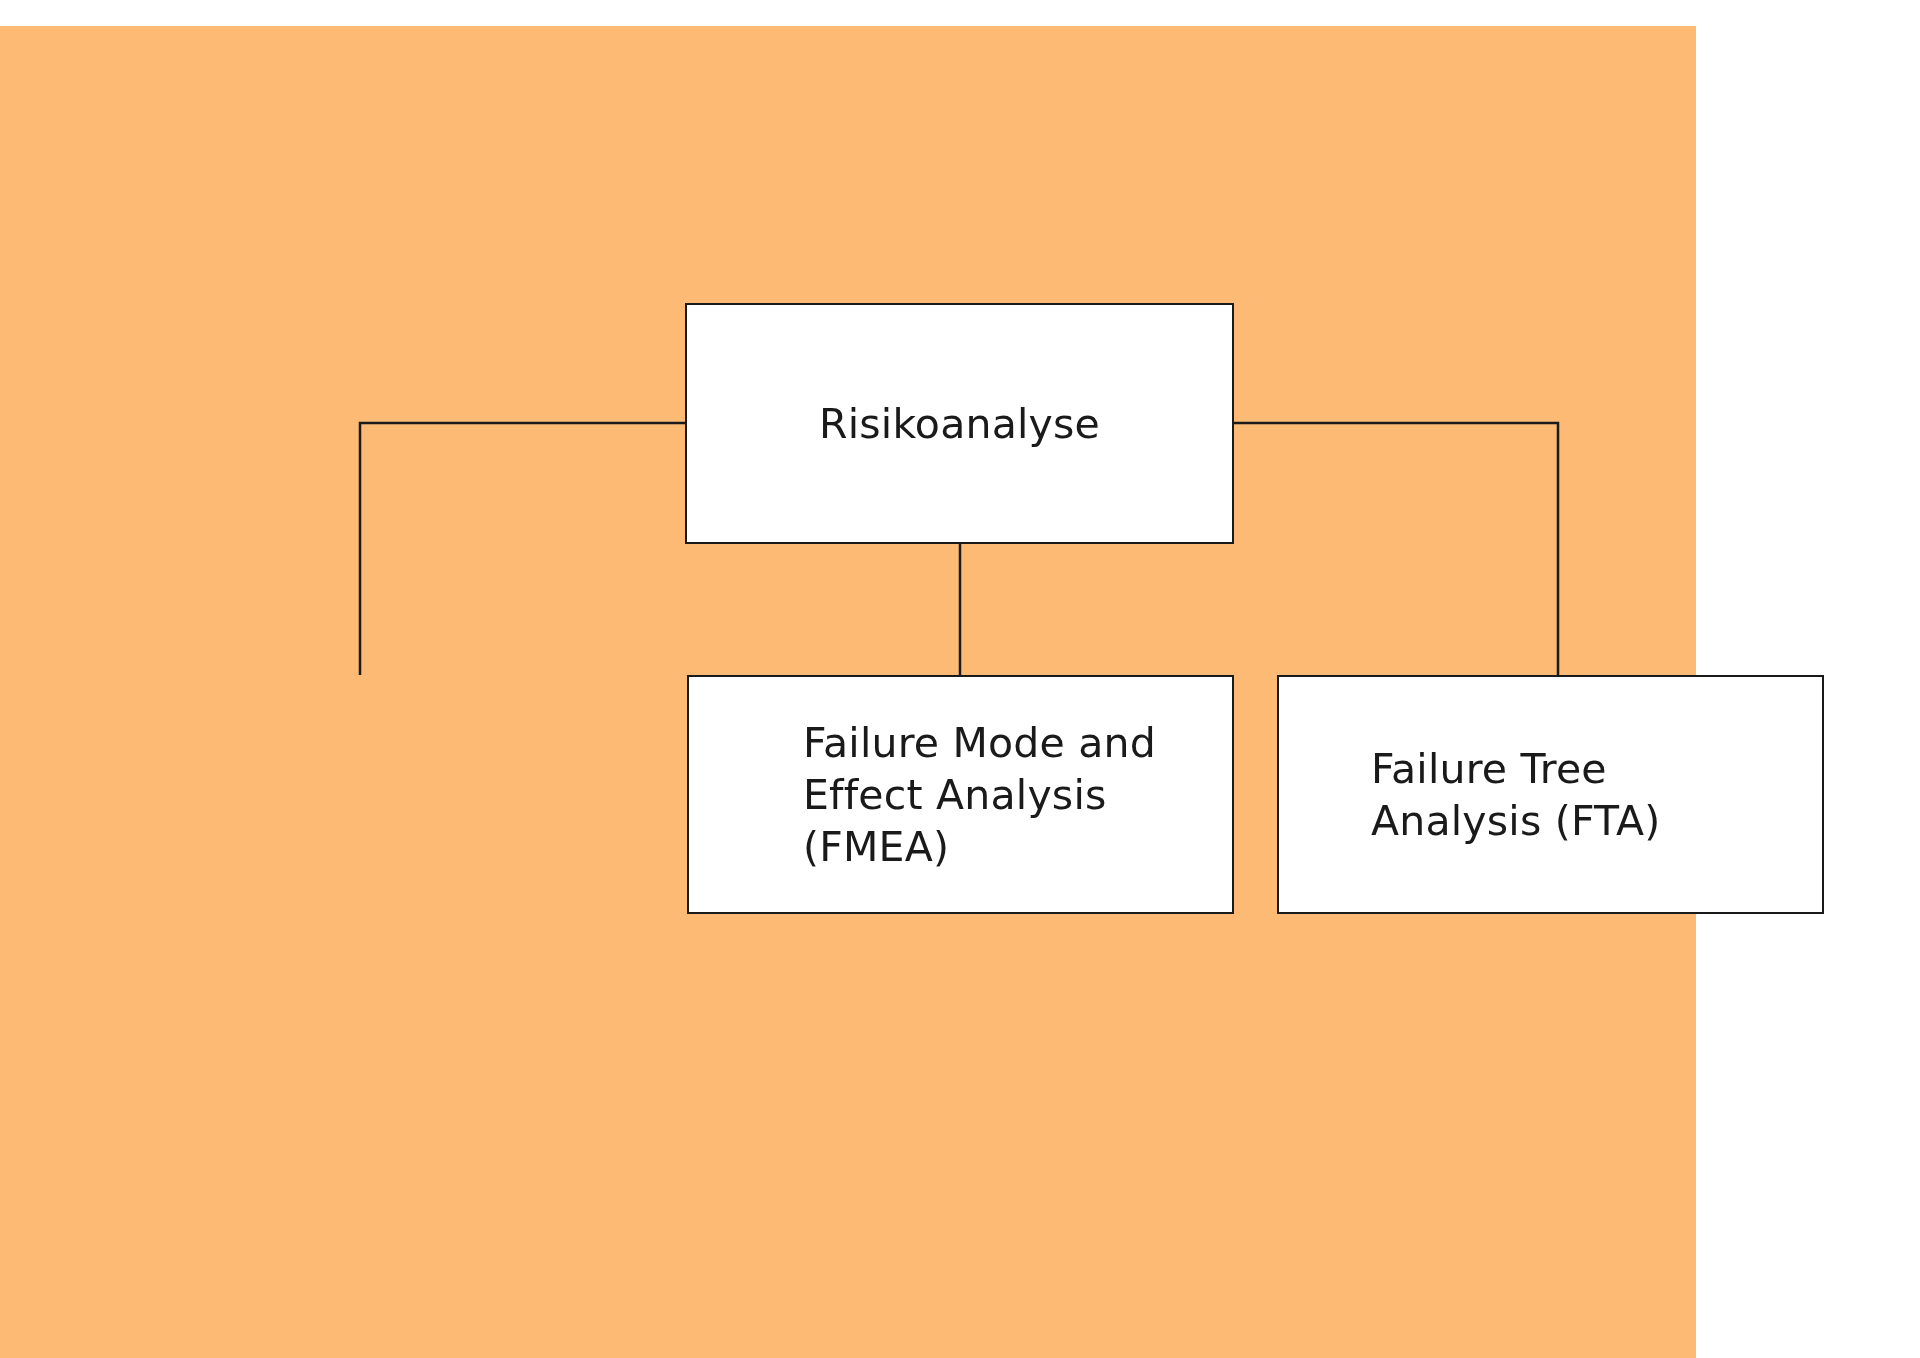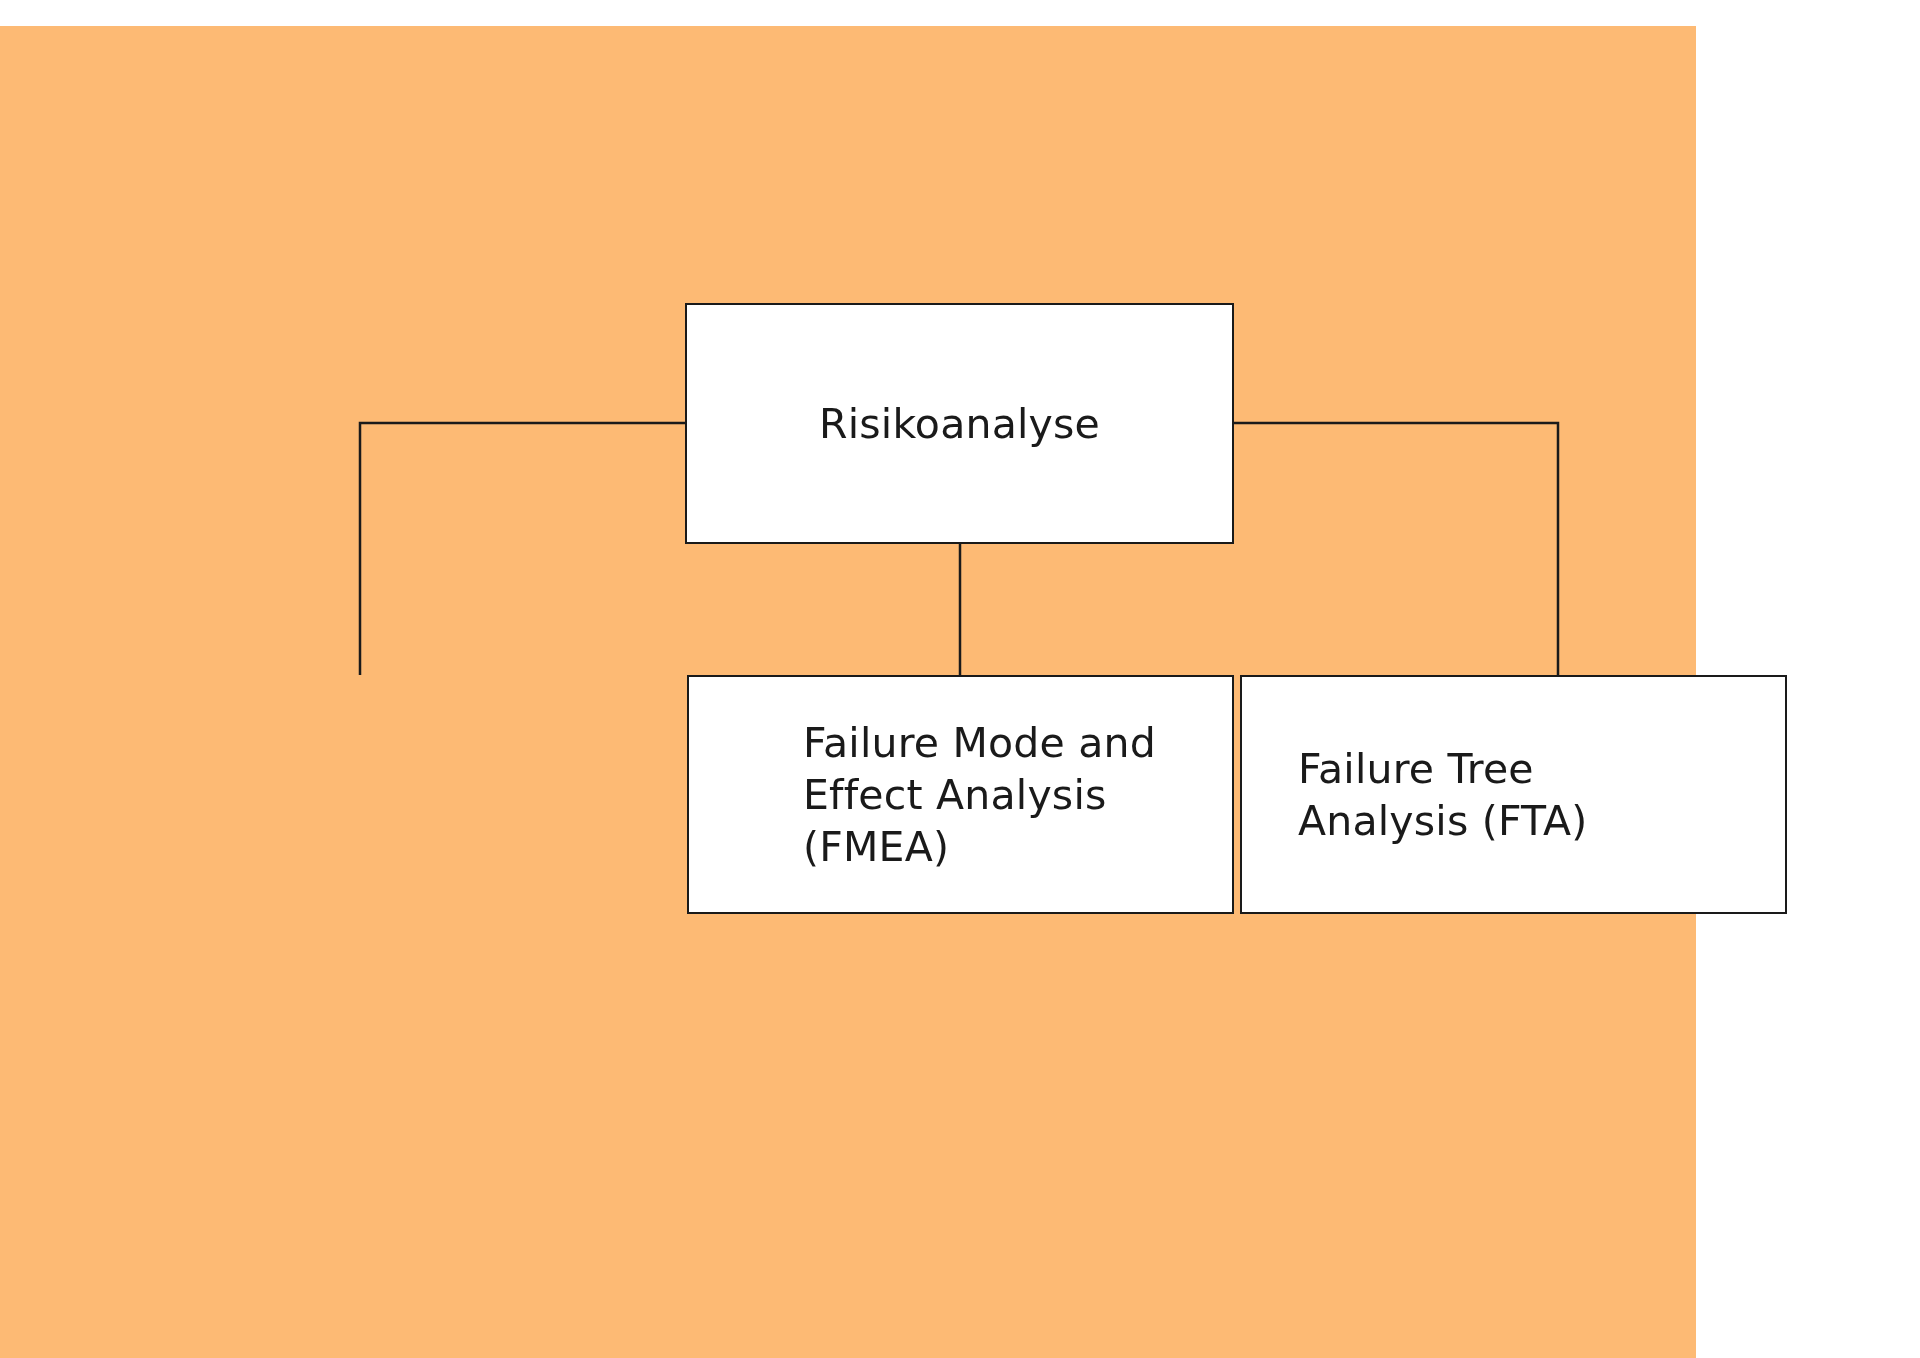--- a/index.html
+++ b/index.html
@@ -67,21 +67,21 @@
 
   .leaf-node .node-label {
     padding-left: 56px;
     padding-right: 18px;
   }
 
   
   #node-root      { left: 685px;  top: 277px; width: 549px;  height: 241px; }
   #node-pha       { left: 87px;   top: 649px; width: 547px;  height: 239px; }
   #node-fmea      { left: 687px;  top: 649px; width: 547px;  height: 239px; justify-content: center; }
-  #node-fta       { left: 1240px; top: 649px; width: 547px;  height: 239px; }
+  #node-fta       { left: 1277px; top: 649px; width: 547px;  height: 239px; padding-left: 36px; }
 </style>
 </head>
 <body>
 
 <div id="diagram-canvas">
 
   <svg id="connector-layer" viewBox="0 0 1920 1358" width="1920" height="1358" xmlns="http://www.w3.org/2000/svg">
     <g fill="none" stroke="#1a1a1a" stroke-width="2.5" stroke-linecap="butt">
 
       <path d="M 685 397 L 360 397 L 360 649"></path>

